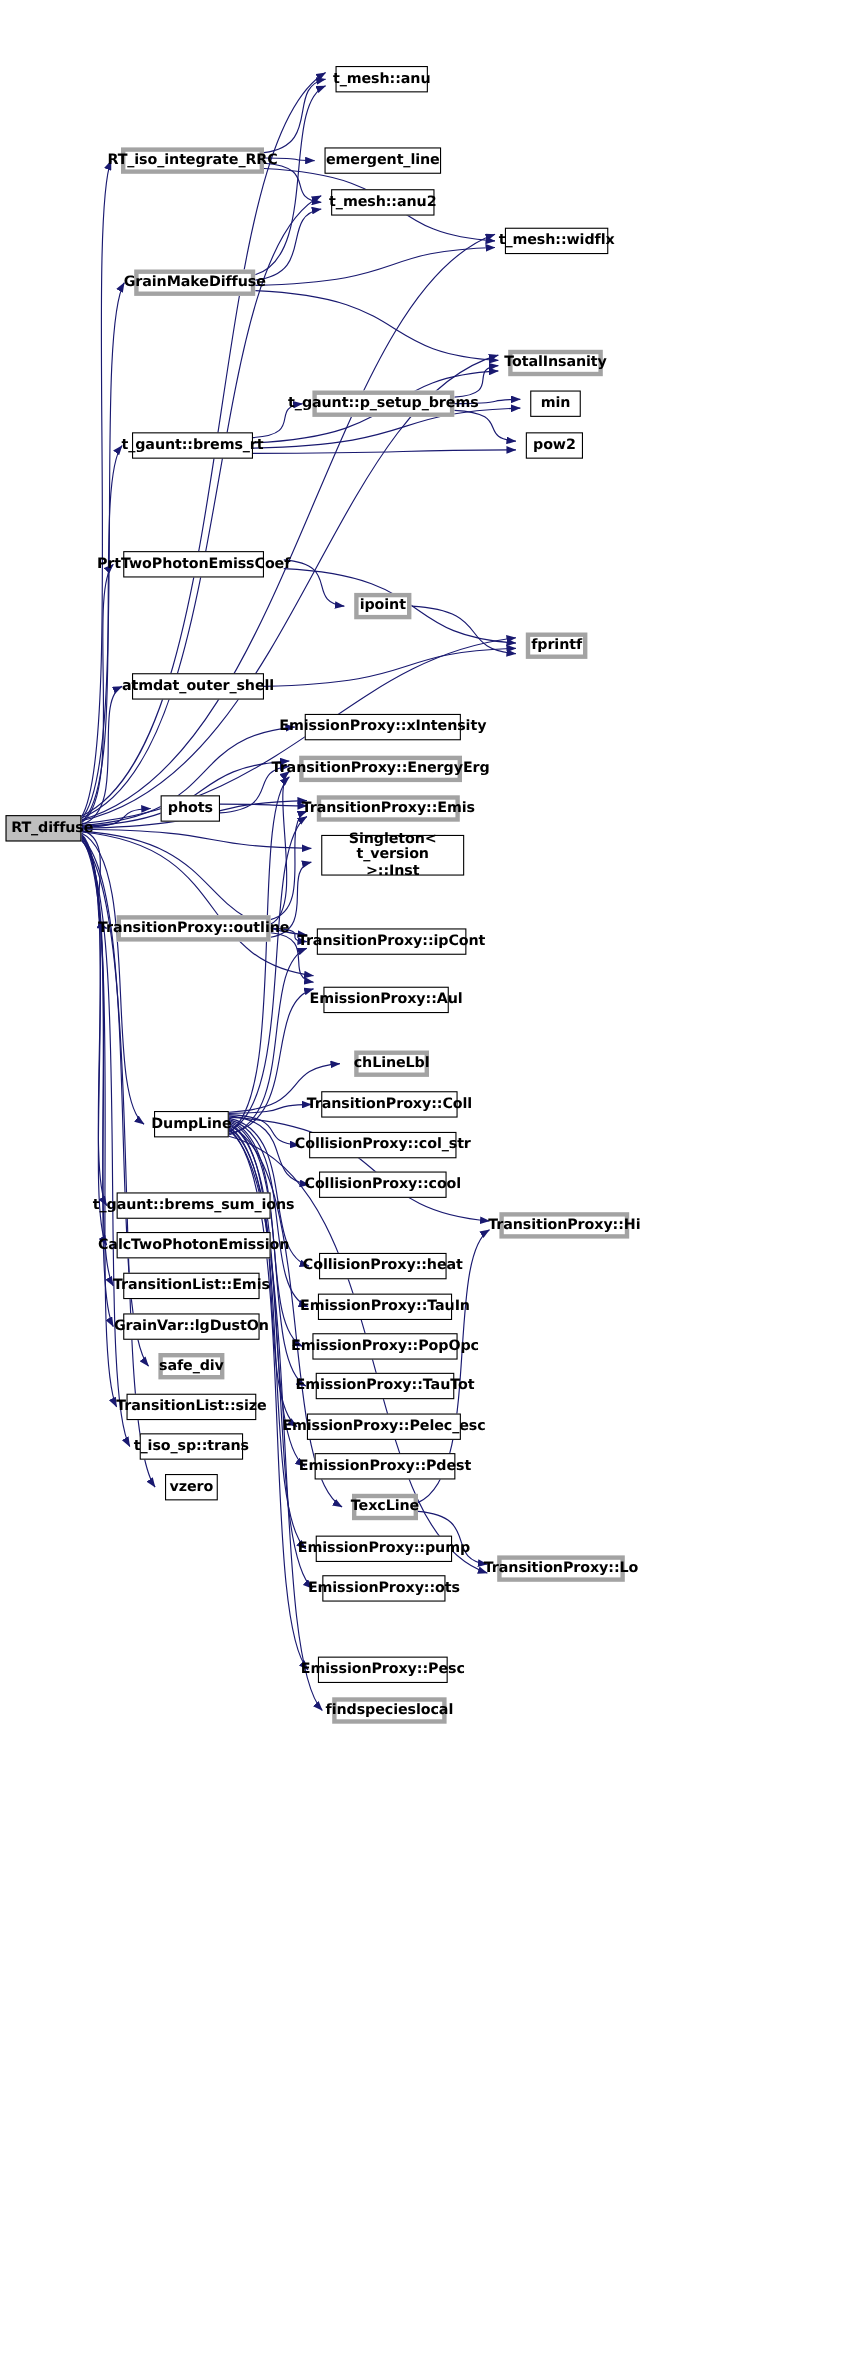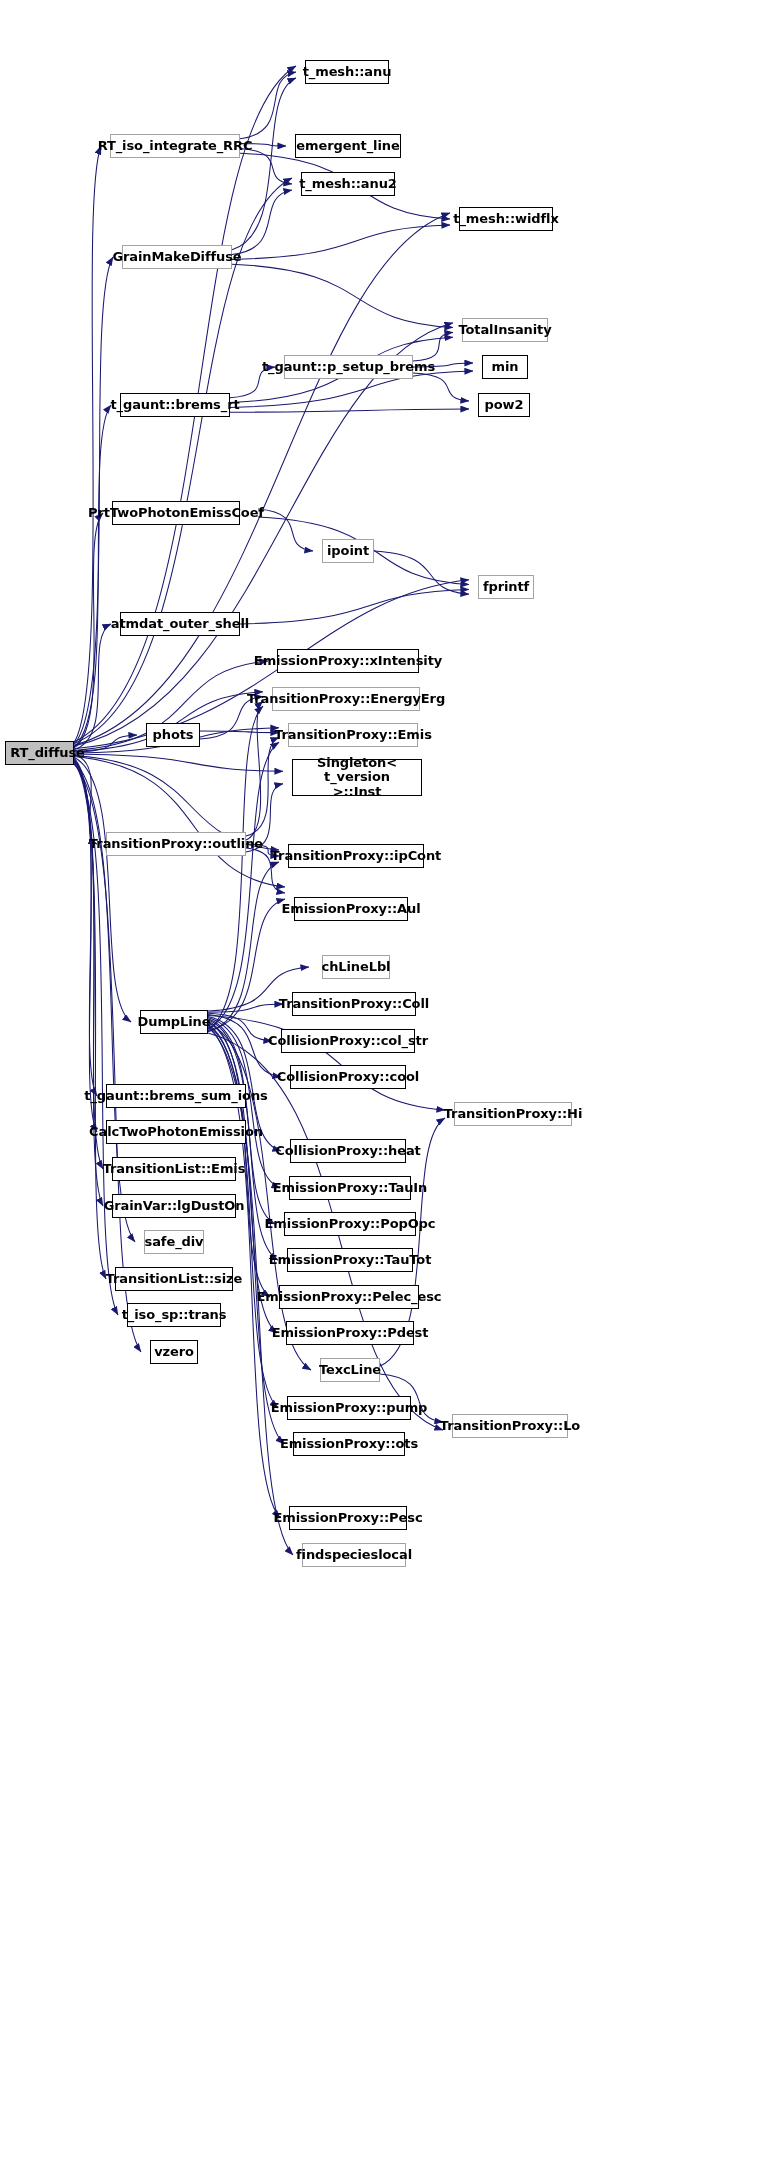--- a/index.html
+++ b/index.html
@@ -27,21 +27,21 @@
     background:#ffffff;
     border:1px solid #000000;
     font-size:13px;
     color:#000000;
     line-height:1.12;
     white-space:pre-line;
     letter-spacing:-0.1px;
     z-index:5;
     font-weight:bold;
   }
-  .node.red{ border:1px solid #a3a3a3; }
+  .node.red{ border:4px solid #a3a3a3; }
   .node.root{ background:#bfbfbf; border:1px solid #000000;padding-left:16px; }
   .node span{ display:block; padding:0 4px; }
 </style>
 </head>
 <body>
 
 <div id="canvas">
   <svg id="edges" viewBox="0 0 773 2162">
     <defs>
       <marker id="ah" markerWidth="9" markerHeight="7" refX="8.6" refY="3.5" orient="auto" markerUnits="userSpaceOnUse">

